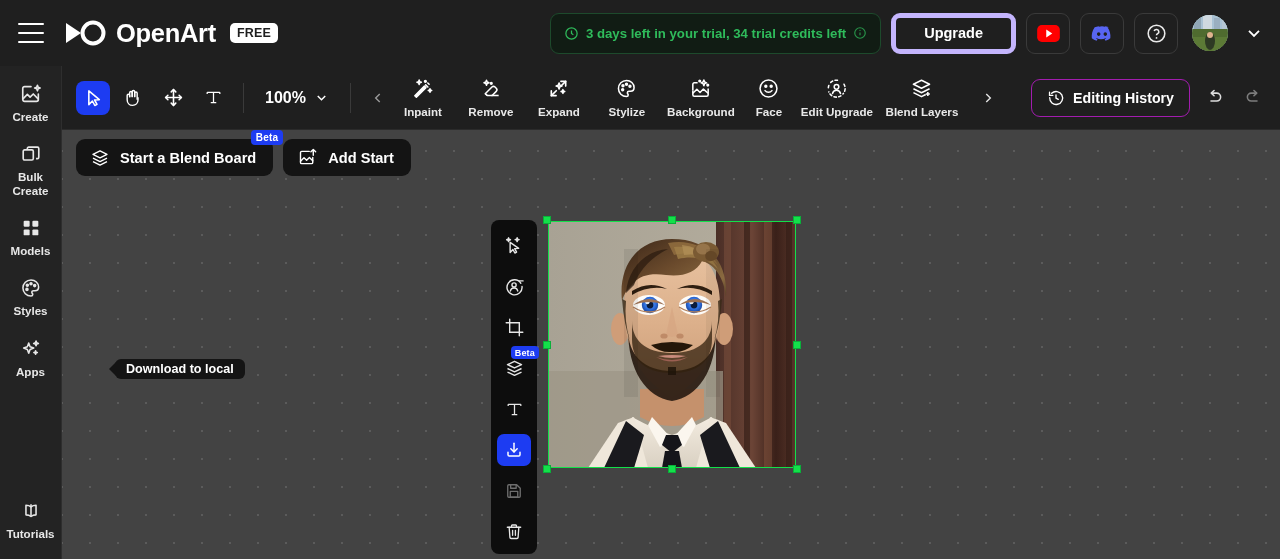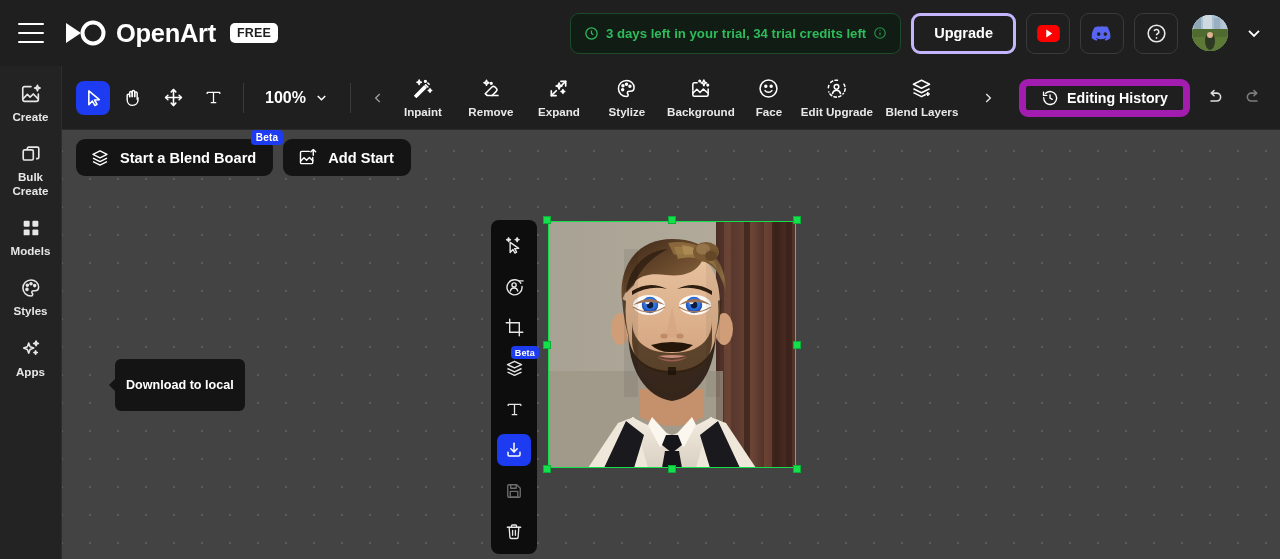--- a/index.html
+++ b/index.html
@@ -33,22 +33,22 @@
     display: flex; align-items: center; gap: 7px;
     border: 1px solid #1d4a2c; background: #111c14; border-radius: 9px;
     height: 41px; padding: 0 13px; color: #2fbb5b; font-size: 13.2px; font-weight: 700;
   }
   .icon-btn {
     width: 44px; height: 41px; border: 1px solid #3a3a3a; border-radius: 9px;
     background: #1f1f1f; display: flex; align-items: center; justify-content: center;
     cursor: pointer;
   }
   .upgrade-btn {
-    height: 41px; border: 3px solid #c4b5fd; border-radius: 9px; background: #1f1f1f;
-    color: #fff; font-size: 14.5px; font-weight: 700; padding: 0 20px;
+    height: 41px; border: 5px solid #c4b5fd; border-radius: 9px; background: #1f1f1f;
+    color: #fff; font-size: 14.5px; font-weight: 700; padding: 0 28px;
     display: flex; align-items: center; cursor: pointer;
   }
   .avatar {
     width: 36px; height: 36px; border-radius: 50%; overflow: hidden; margin-left: 4px;
     flex: 0 0 auto; position: relative; background: #6a7f4f;
   }
   .chev-down { margin-left: 6px; cursor: pointer; display:flex; }
 
   
   .rail {
@@ -83,21 +83,21 @@
   .vdiv { width: 1px; height: 30px; background: #3a3a3a; margin: 0 13px; }
   .arrow-btn { width: 22px; display:flex; align-items:center; justify-content:center; cursor: pointer; }
   .fx-list { display: flex; align-items: center; gap: 0px; }
   .fx {
     width: 68px; display: flex; flex-direction: column; align-items: center; gap: 5px;
     color: #e9e9e9; font-size: 11.6px; font-weight: 700; cursor: pointer; white-space: nowrap;
   }
   .fx.wide { width: 80px; }
   .toolbar-right { margin-left: auto; display: flex; align-items: center; gap: 9px; }
   .hist-btn {
-    height: 38px; border: 7px solid #a21caf; border-radius: 9px; background: #1f1f1f;
+    height: 38px; border: 1px solid #a21caf; border-radius: 9px; background: #1f1f1f;
     color: #fff; font-size: 14.2px; font-weight: 700; padding: 0 15px;
     display: flex; align-items: center; gap: 8px; cursor: pointer;
   }
   .undo-btn { width: 30px; height: 32px; display:flex; align-items:center; justify-content:center; cursor:pointer; }
 
   
   .canvas {
     position: absolute; left: 62px; top: 130px; width: 1218px; height: 429px;
     background-color: #434343;
     background-image: radial-gradient(#5b5b5b 1.4px, transparent 1.5px);
@@ -128,21 +128,21 @@
     align-items: center; justify-content: center; cursor: pointer; color: #e6e6e6;
     position: relative;
   }
   .vt.active { background: #1d3cf2; color: #fff; }
   .vt.dim { color: #6e6e6e; }
   .vt .beta-badge { right: -8px; top: -6px; font-size: 9px; padding: 1.5px 4px; }
 
   
   .tooltip {
     position: absolute; left: 53px; top: 229px; background: #141414; color: #fff;
-    font-size: 12.6px; font-weight: 700; padding: 19px 11px; border-radius: 6px;
+    font-size: 12.6px; font-weight: 700; padding: 3px 11px; border-radius: 6px;
     white-space: nowrap; z-index: 9;
   }
   .tooltip::before {
     content: ""; position: absolute; left: -6px; top: 50%; transform: translateY(-50%);
     border-top: 7px solid transparent; border-bottom: 7px solid transparent;
     border-right: 7px solid #141414;
   }
 
   
   .sel-wrap { position: absolute; left: 486px; top: 91px; width: 248px; height: 247px; }
@@ -305,20 +305,30 @@
           <path d="M9.5 5.5l1.5 4 4 1.5-4 1.5-1.5 4-1.5-4-4-1.5 4-1.5z"></path>
           <path d="M17.5 3.3l.7 1.9 1.9.7-1.9.7-.7 1.9-.7-1.9-1.9-.7 1.9-.7z"></path>
           <path d="M17 14l.5 1.4 1.4.5-1.4.5-.5 1.4-.5-1.4-1.4-.5 1.4-.5z"></path>
         </svg>
       </span>
       <span>Apps</span>
     </div>
 
     <div class="rail-spacer"></div>
 
+    <div class="rail-item" style="margin-bottom:12px">
+      <span style="display:flex">
+        <svg width="22" height="22" viewBox="0 0 24 24" fill="none" stroke="currentColor" stroke-width="1.7" stroke-linejoin="round">
+          <path d="M12 7.5c-1.5-1.3-3.3-1.8-5.5-1.8v10.5c2.2 0 4 .5 5.5 1.8 1.5-1.3 3.3-1.8 5.5-1.8V5.7c-2.2 0-4 .5-5.5 1.8z"></path>
+          <path d="M12 7.5v10.5"></path>
+          <path d="M12 7.5V4.5"></path>
+        </svg>
+      </span>
+      <span>Tutorials</span>
+    </div>
   </div>
 
   <div class="toolbar">
 
     <div class="tool-sq active">
       <span style="display:flex">
         <svg width="20" height="20" viewBox="0 0 24 24" fill="none" stroke="#fff" stroke-width="1.9" stroke-linejoin="round">
           <path d="M7 3.5 L7 20 L11.3 15.6 L14.2 21 L16.8 19.6 L13.9 14.4 L19.6 14z"></path>
         </svg>
       </span>

